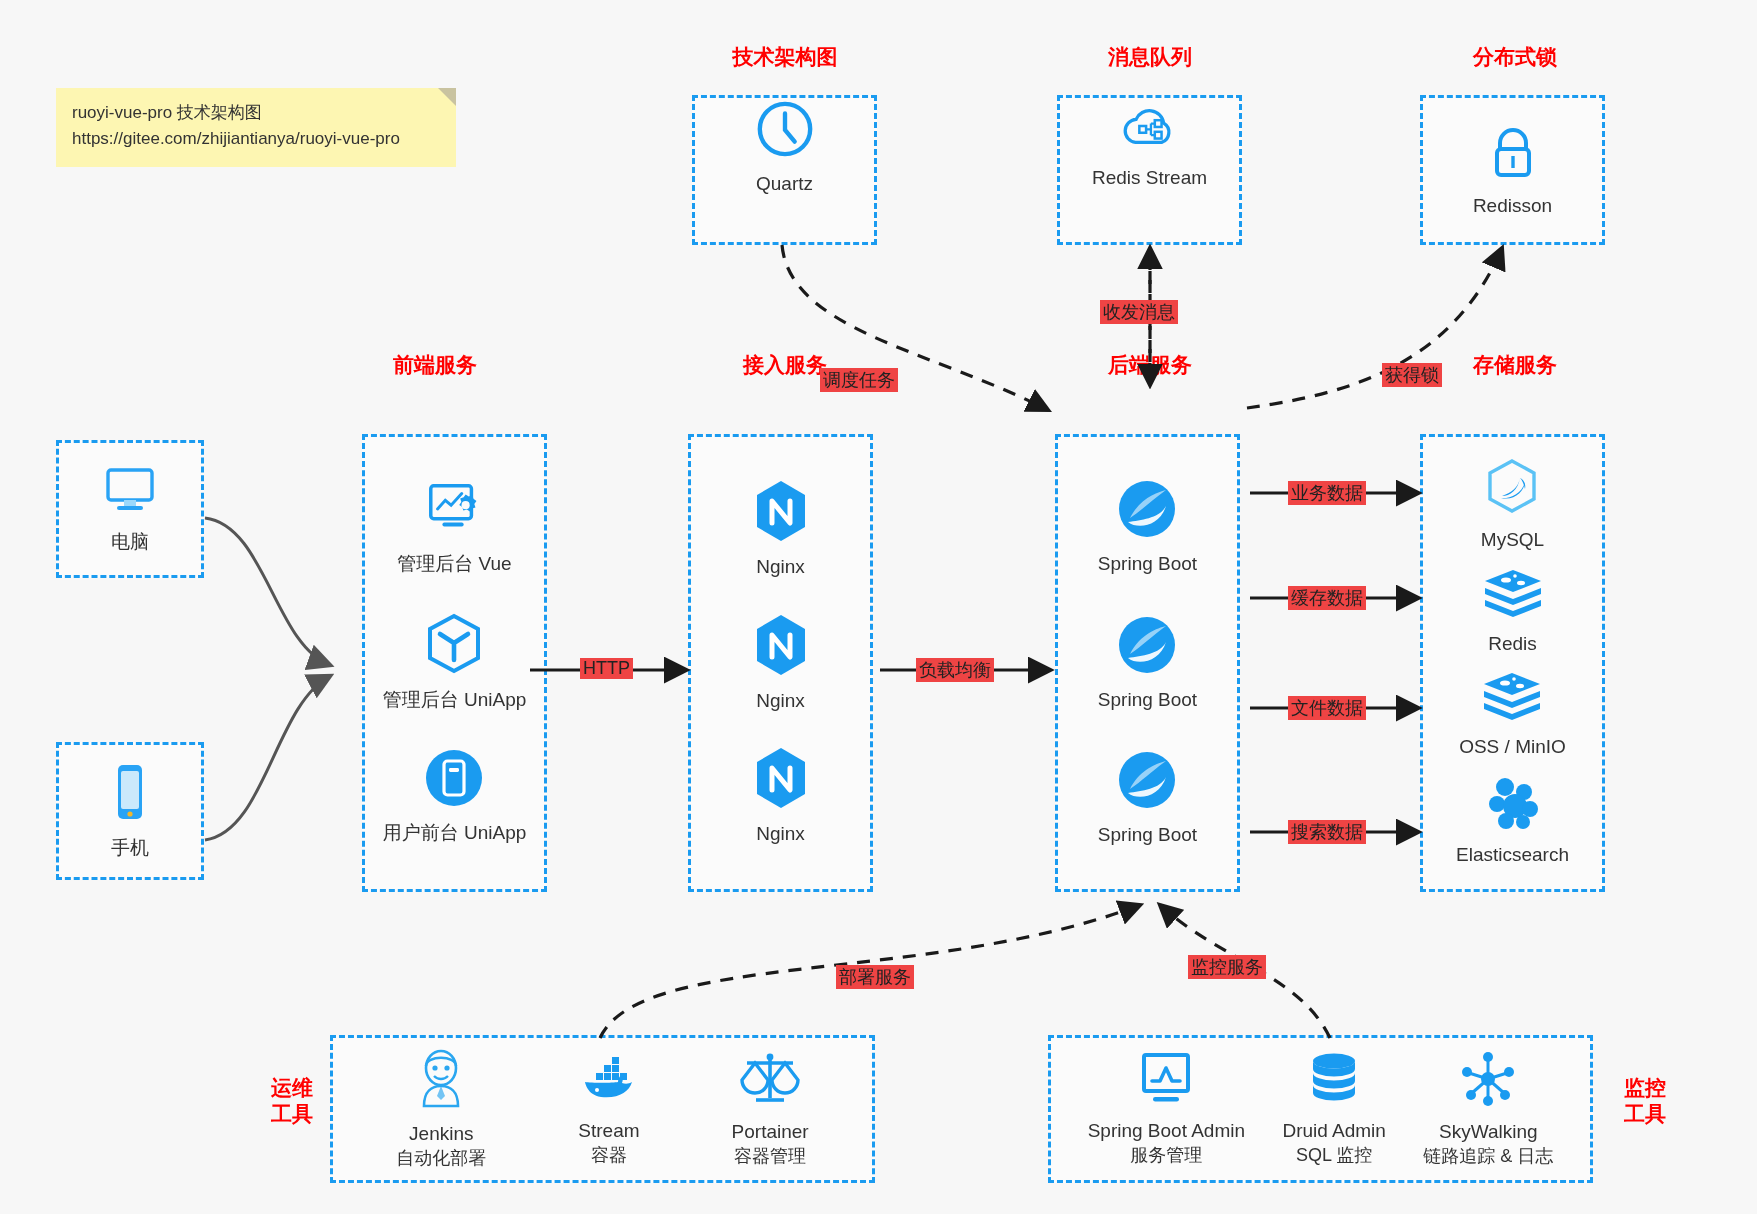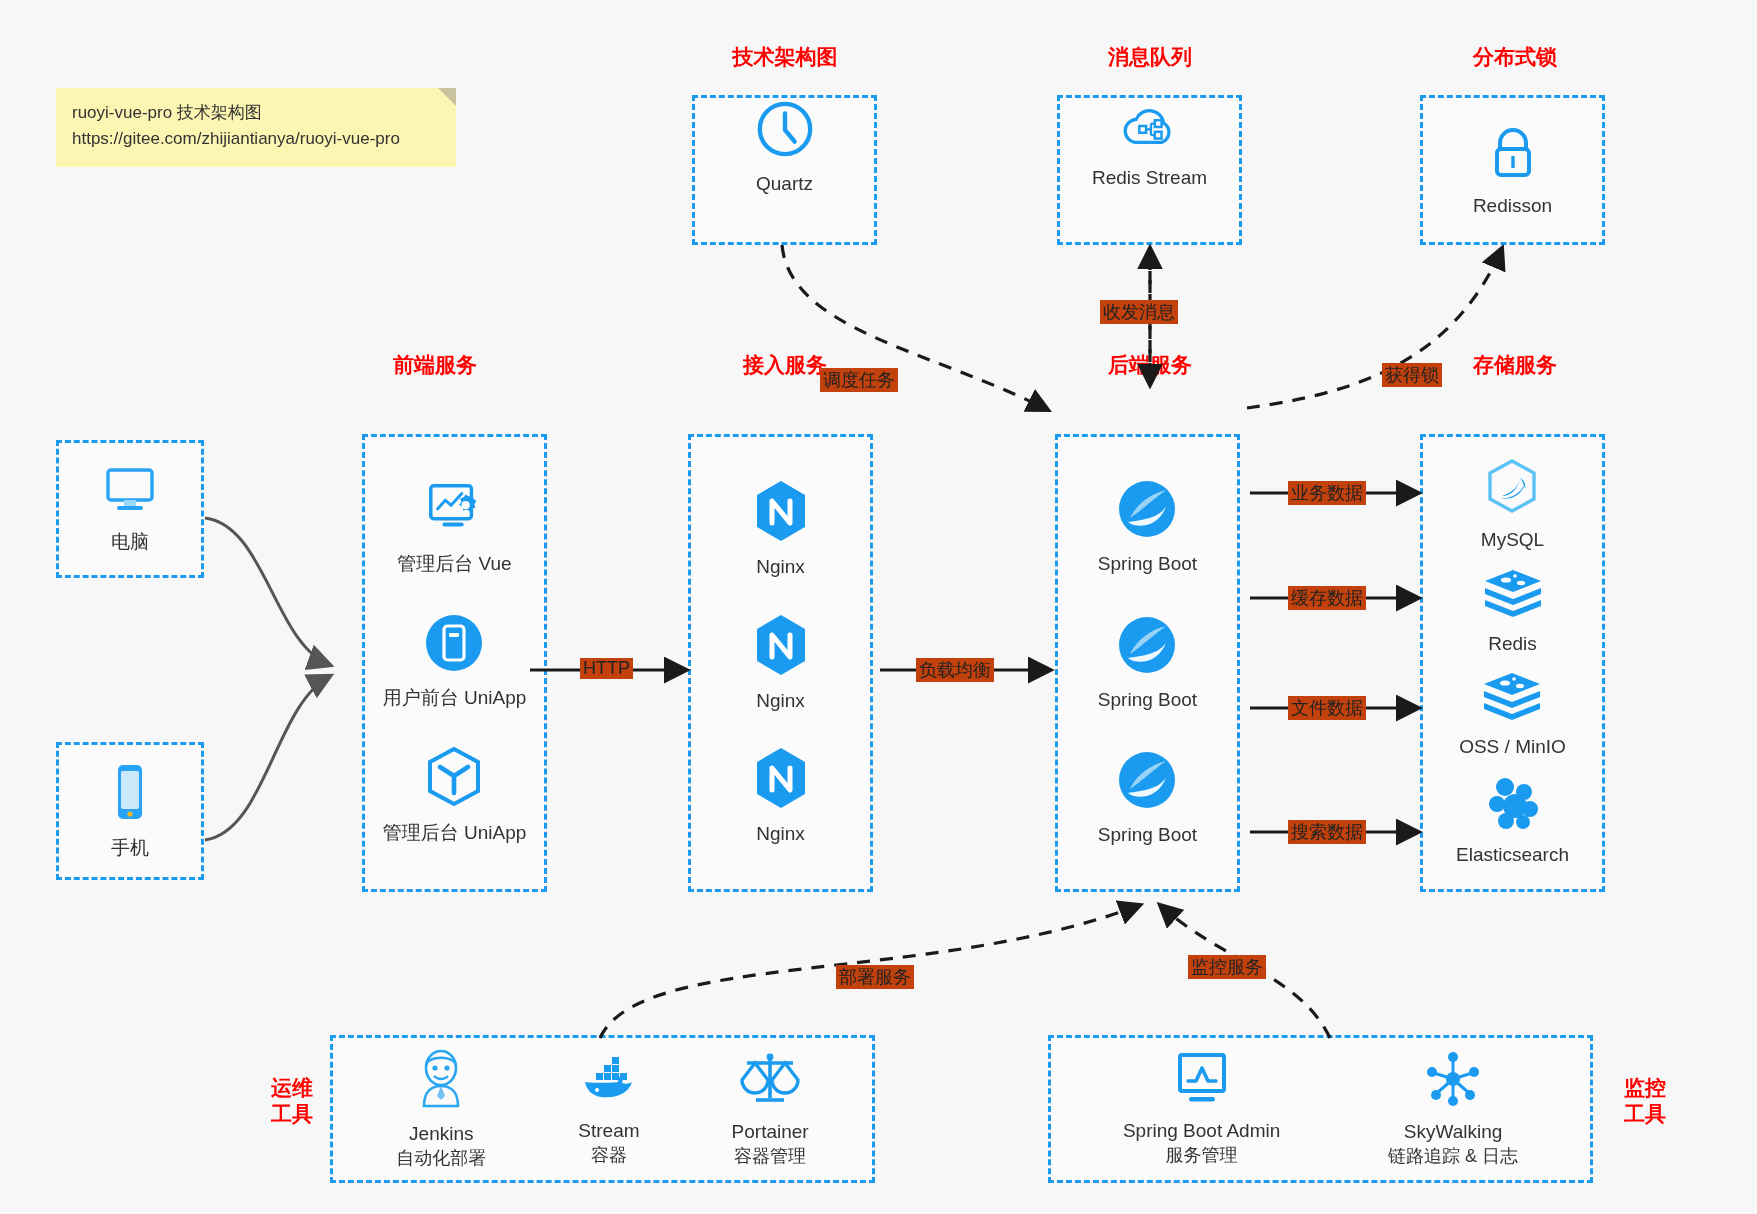--- a/index.html
+++ b/index.html
@@ -62,21 +62,21 @@
     color: #333;
     text-align: center;
     white-space: nowrap;
     line-height: 1.3;
   }
   .node .lbl .sub { display:block; font-size:18px; }
 
   
   .edge-label {
     position: absolute;
-    background: #c2410c;
+    background: #ef4444;
     font-size: 18px;
     color: #222;
     padding: 0 3px;
     white-space: nowrap;
     z-index: 5;
   }
 
   svg.overlay {
     position: absolute; left: 0; top: 0;
     width: 1757px; height: 1214px;
@@ -224,36 +224,36 @@
           <g transform="translate(44,26)">
             <path d="M0,-11 l3.3,2 3.6,-1.2 1.2,3.6 3.1,2.2 -2.2,3.1 1.2,3.6 -3.6,1.2 -2.2,3.1 -3.1,-2.2 -3.6,1.2 -1.2,-3.6 -3.1,-2.2 2.2,-3.1 -1.2,-3.6 3.6,-1.2z" fill="#1a9bf0"></path>
             <circle cx="0" cy="0" r="4.2" fill="#fbfbfb"></circle>
           </g>
         </svg>
       </span>
       <span class="lbl">管理后台 Vue</span>
     </div>
     <div class="node">
       <span class="ico">
+        <svg width="60" height="64" viewBox="0 0 60 64">
+          <path d="M30 4 L54 17 L54 46 L30 59 L6 46 L6 17 Z" fill="none" stroke="#1a9bf0" stroke-width="4"></path>
+          <path d="M30 31 L30 48 M30 31 L16 22 M30 31 L44 22" fill="none" stroke="#1a9bf0" stroke-width="4.6" stroke-linecap="round"></path>
+        </svg>
+      </span>
+      <span class="lbl">管理后台 UniApp</span>
+    </div>
+    <div class="node">
+      <span class="ico">
         <svg width="62" height="62" viewBox="0 0 62 62">
           <circle cx="31" cy="31" r="28" fill="#1a9bf0"></circle>
           <rect x="21" y="14" width="20" height="34" rx="3.5" fill="none" stroke="#ffffff" stroke-width="3.2"></rect>
           <rect x="26" y="21" width="10" height="4" rx="1.4" fill="#ffffff"></rect>
         </svg>
       </span>
       <span class="lbl">用户前台 UniApp</span>
-    </div>
-    <div class="node">
-      <span class="ico">
-        <svg width="60" height="64" viewBox="0 0 60 64">
-          <path d="M30 4 L54 17 L54 46 L30 59 L6 46 L6 17 Z" fill="none" stroke="#1a9bf0" stroke-width="4"></path>
-          <path d="M30 31 L30 48 M30 31 L16 22 M30 31 L44 22" fill="none" stroke="#1a9bf0" stroke-width="4.6" stroke-linecap="round"></path>
-        </svg>
-      </span>
-      <span class="lbl">管理后台 UniApp</span>
     </div>
   </div>
 
   <div class="grp-title" style="left:690px; top:352px; width:190px;">接入服务</div>
   <div class="box" style="left:688px; top:434px; width:185px; height:458px; padding:26px 0;">
     <div class="node">
       <span class="ico">
         <svg width="56" height="64" viewBox="0 0 56 64">
           <path d="M28 2 L52 16 L52 48 L28 62 L4 48 L4 16 Z" fill="#1a9bf0"></path>
           <path d="M19 44 L19 22 L37 44 L37 22" fill="none" stroke="#ffffff" stroke-width="5" stroke-linecap="round" stroke-linejoin="round"></path>
@@ -436,20 +436,36 @@
       <span class="ico">
         <svg width="58" height="56" viewBox="0 0 58 56">
           <rect x="7" y="4" width="44" height="36" rx="2" fill="none" stroke="#1a9bf0" stroke-width="4"></rect>
           <path d="M15 30 L23 30 L29 17 L35 30 L43 30" fill="none" stroke="#1a9bf0" stroke-width="3.6" stroke-linecap="round" stroke-linejoin="round"></path>
           <rect x="16" y="46" width="26" height="4.5" rx="2.2" fill="#1a9bf0"></rect>
         </svg>
       </span>
       <span class="lbl">
         <span>Spring Boot Admin</span>
         <span class="sub">服务管理</span>
+      </span>
+    </div>
+    <div class="node">
+      <span class="ico">
+        <svg width="54" height="56" viewBox="0 0 54 56">
+          <g fill="#1a9bf0">
+            <ellipse cx="27" cy="10" rx="21" ry="7.5"></ellipse>
+            <path d="M6 10 v8 a21 7.5 0 0 0 42 0 v-8 a21 7.5 0 0 1 -42 0 z"></path>
+            <path d="M6 22 v8 a21 7.5 0 0 0 42 0 v-8 a21 7.5 0 0 1 -42 0 z"></path>
+            <path d="M6 34 v8 a21 7.5 0 0 0 42 0 v-8 a21 7.5 0 0 1 -42 0 z"></path>
+          </g>
+        </svg>
+      </span>
+      <span class="lbl">
+        <span>Druid Admin</span>
+        <span class="sub">SQL 监控</span>
       </span>
     </div>
     <div class="node">
       <span class="ico">
         <svg width="58" height="58" viewBox="0 0 58 58">
           <g stroke="#1a9bf0" stroke-width="3">
             <line x1="29" y1="29" x2="29" y2="9"></line>
               <line x1="29" y1="29" x2="29" y2="49"></line>
             <line x1="29" y1="29" x2="10" y2="23"></line>
               <line x1="29" y1="29" x2="48" y2="23"></line>

